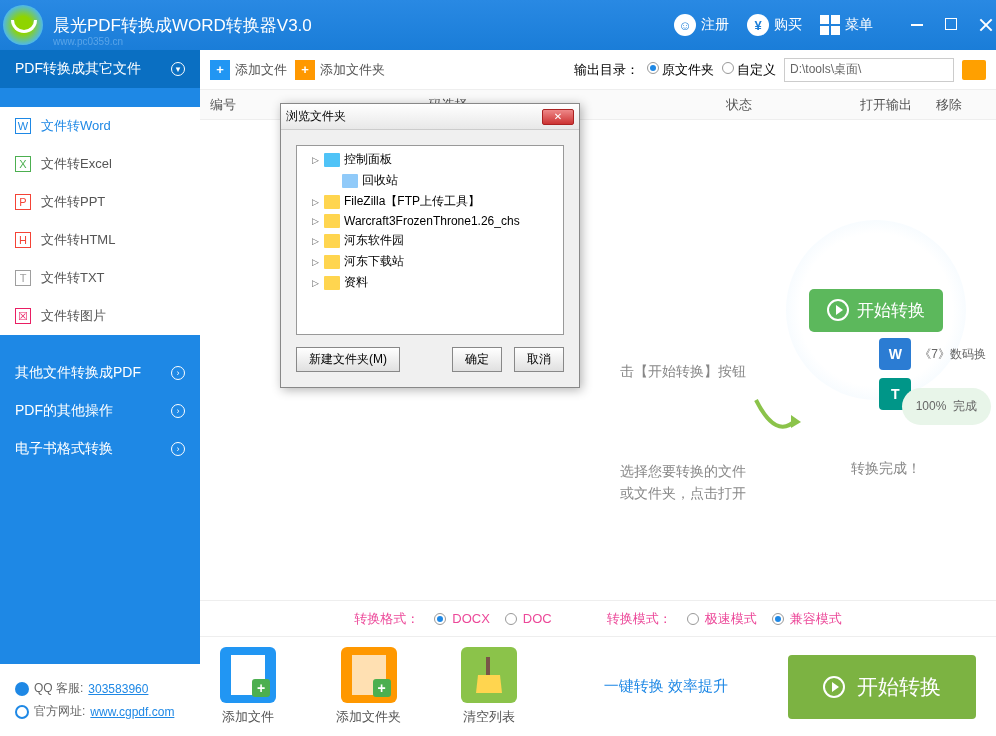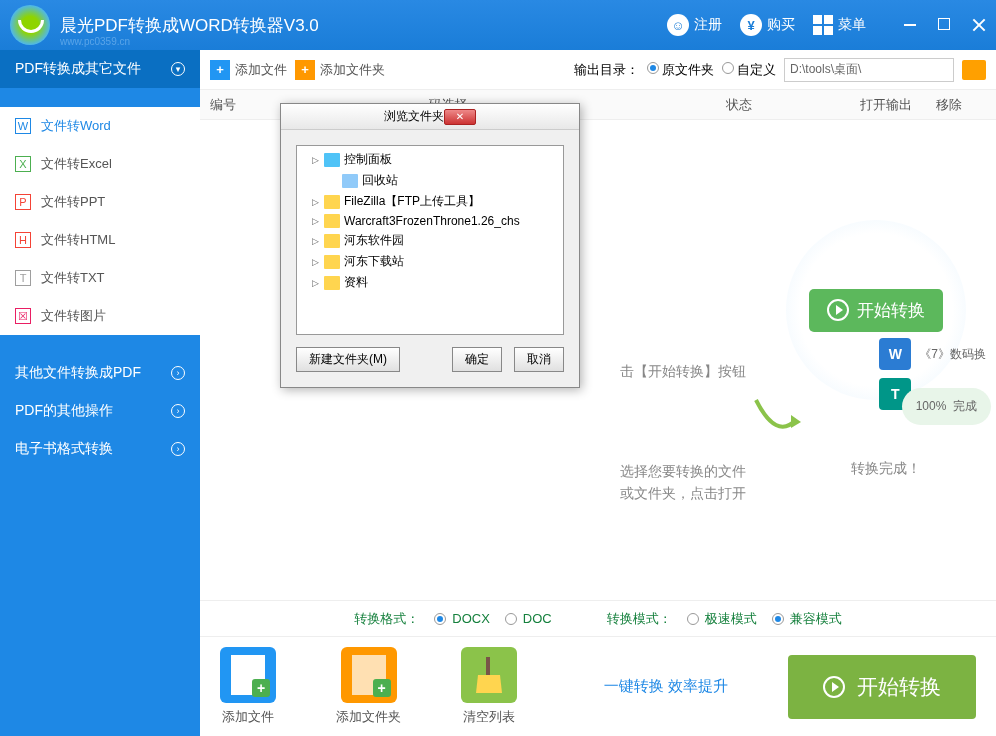--- a/index.html
+++ b/index.html
@@ -1,19 +1,19 @@
 <!DOCTYPE html>
 <html><head>
 <meta charset="utf-8">
 <style>
 * { margin: 0; padding: 0; box-sizing: border-box; font-family: "Microsoft YaHei", Arial, sans-serif; }
 body { width: 996px; height: 736px; background: #fff; position: relative; overflow: hidden; }
 
 
-.titlebar { height: 50px; background: linear-gradient(to bottom, #2989e3, #1a7dd8); display: flex; align-items: center; color: #fff; padding: 0 10px; }
+.titlebar { height: 50px; background: linear-gradient(to bottom, #2989e3, #1a7dd8); display: flex; align-items: center; color: #fff; padding: 0 3px; }
 .logo { width: 40px; height: 40px; background: radial-gradient(circle, #8fd400 30%, #4fb8e8 70%); border-radius: 50%; margin-right: 10px; position: relative; }
 .logo::after { content: ""; position: absolute; width: 20px; height: 10px; border: 3px solid #fff; border-top: none; border-radius: 0 0 20px 20px; left: 8px; top: 15px; }
 .app-title { font-size: 17px; flex: 1; position: relative; }
 .watermark { position: absolute; color: rgba(180,220,255,0.4); font-size: 10px; top: 22px; left: 0; }
 .title-actions { display: flex; align-items: center; gap: 18px; }
 .title-btn { display: flex; align-items: center; gap: 5px; color: #fff; font-size: 14px; cursor: pointer; }
 .circ-icon { width: 22px; height: 22px; border-radius: 50%; background: #fff; color: #1a7dd8; display: flex; align-items: center; justify-content: center; font-size: 13px; font-weight: bold; }
 .menu-icon { width: 20px; height: 20px; display: grid; grid-template: 1fr 1fr / 1fr 1fr; gap: 2px; }
 .menu-icon span { background: #fff; }
 .win-controls { display: flex; gap: 20px; margin-left: 20px; }
@@ -73,38 +73,38 @@
 .hint-text2 { position: absolute; top: 340px; left: 420px; color: #888; font-size: 14px; text-align: center; line-height: 1.6; }
 .result-panel { position: absolute; right: 10px; top: 210px; }
 .file-card { display: flex; align-items: center; gap: 8px; margin: 8px 0; font-size: 12px; color: #666; }
 .file-ico { width: 32px; height: 32px; border-radius: 4px; color: #fff; display: flex; align-items: center; justify-content: center; font-weight: bold; font-size: 14px; }
 .file-ico.w { background: #2b7cd3; }
 .file-ico.t { background: #009688; }
 .progress-badge { position: absolute; right: 5px; top: 268px; background: #e8f5e9; border-radius: 30px; padding: 10px 14px; font-size: 12px; color: #666; }
 .done-text { position: absolute; right: 75px; top: 340px; color: #888; font-size: 14px; }
 
 
-.opts-bar { height: 36px; display: flex; align-items: center; justify-content: center; gap: 15px; font-size: 13px; color: #15803d; border-top: 1px solid #eee; text-align: center; }
+.opts-bar { height: 36px; display: flex; align-items: center; justify-content: center; gap: 15px; font-size: 13px; color: #ec4899; border-top: 1px solid #eee; text-align: center; }
 .opts-bar label { display: flex; align-items: center; gap: 3px; cursor: pointer; }
 
 
 .bottom-bar { height: 100px; display: flex; align-items: center; padding: 0 20px; gap: 60px; border-top: 1px solid #eee; }
 .big-btn { display: flex; flex-direction: column; align-items: center; gap: 5px; font-size: 13px; color: #555; cursor: pointer; }
 .big-icon { width: 56px; height: 56px; border-radius: 6px; display: flex; align-items: center; justify-content: center; position: relative; }
 .big-icon.blue { background: #2196f3; }
 .big-icon.orange { background: #ff9800; }
 .big-icon.green { background: #8bc34a; }
 .doc-shape { width: 34px; height: 40px; background: #fff; position: relative; }
 .plus-badge { position: absolute; right: 6px; bottom: 6px; width: 18px; height: 18px; background: #4caf50; color: #fff; border-radius: 3px; font-weight: bold; display: flex; align-items: center; justify-content: center; font-size: 14px; }
 .slogan { margin-left: auto; color: #1e88e5; font-size: 15px; }
 .start-btn { background: #7cb342; color: #fff; padding: 18px 35px; border-radius: 4px; font-size: 21px; display: flex; align-items: center; gap: 12px; cursor: pointer; }
 
 
 .dialog { position: absolute; left: 280px; top: 103px; width: 300px; background: #f0f0f0; border: 1px solid #888; box-shadow: 2px 2px 10px rgba(0,0,0,0.3); }
-.dlg-title { height: 26px; background: linear-gradient(#fff, #e8e8e8); display: flex; align-items: center; padding: 0 5px; font-size: 12px; justify-content: center; border-bottom: 1px solid #ccc; }
+.dlg-title { height: 26px; background: linear-gradient(#fff, #e8e8e8); display: flex; align-items: center; padding: 0 5px; font-size: 12px; justify-content: space-between; border-bottom: 1px solid #ccc; }
 .dlg-close { width: 32px; height: 16px; background: linear-gradient(#e88, #c33); border: 1px solid #a22; border-radius: 2px; color: #fff; display: flex; align-items: center; justify-content: center; font-size: 10px; cursor: pointer; }
 .dlg-body { padding: 15px; }
 .tree { border: 1px solid #999; background: #fff; height: 190px; overflow: auto; padding: 3px; font-size: 12px; }
 .tree-item { display: flex; align-items: center; gap: 4px; padding: 2px 0 2px 12px; cursor: pointer; }
 .tree-item .tri { width: 8px; font-size: 9px; color: #666; }
 .tree-item .ico { width: 16px; height: 14px; background: #ffd54f; border-radius: 1px; }
 .tree-item .ico.cp { background: #4fc3f7; }
 .tree-item .ico.rb { background: #90caf9; }
 .tree-item.indent { padding-left: 30px; }
 .dlg-buttons { display: flex; gap: 12px; margin-top: 12px; justify-content: space-between; }
@@ -186,20 +186,32 @@
         <div class="side-cat">
           <span>PDF的其他操作</span>
           <span class="arrow">›</span>
         </div>
         <div class="side-cat">
           <span>电子书格式转换</span>
           <span class="arrow">›</span>
         </div>
       </div>
     <div class="side-fill"></div>
+    <div class="side-footer">
+      <div>
+        <span class="qq-icon"></span>
+        <span>QQ 客服:</span>
+        <a>303583960</a>
+      </div>
+      <div>
+        <span class="ie-icon"></span>
+        <span>官方网址:</span>
+        <a>www.cgpdf.com</a>
+      </div>
+    </div>
   </div>
 
   <div class="content">
     <div class="toolbar">
       <div class="tb-btn">
         <span class="tb-icon blue">+</span>
         <span>添加文件</span>
       </div>
       <div class="tb-btn">
         <span class="tb-icon orange">+</span>

